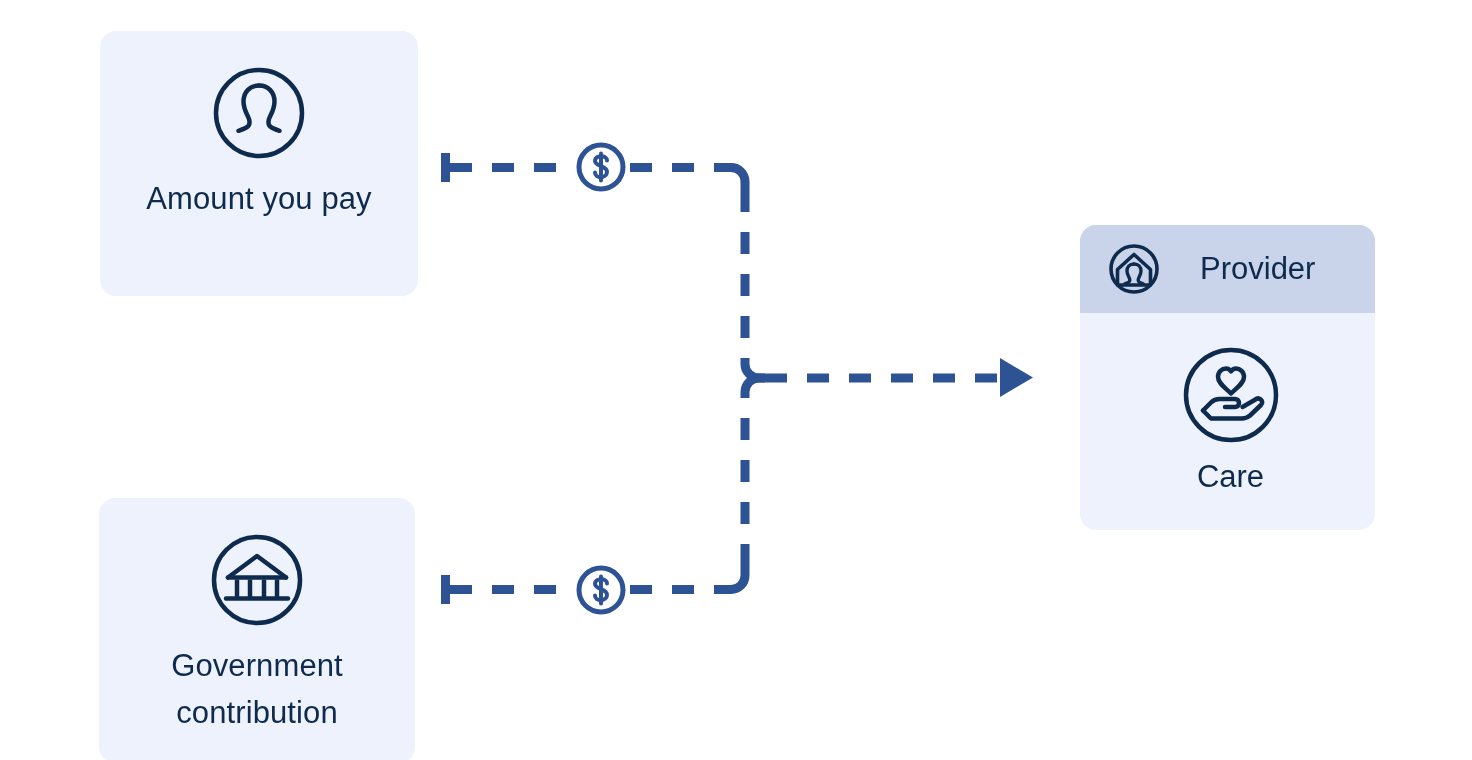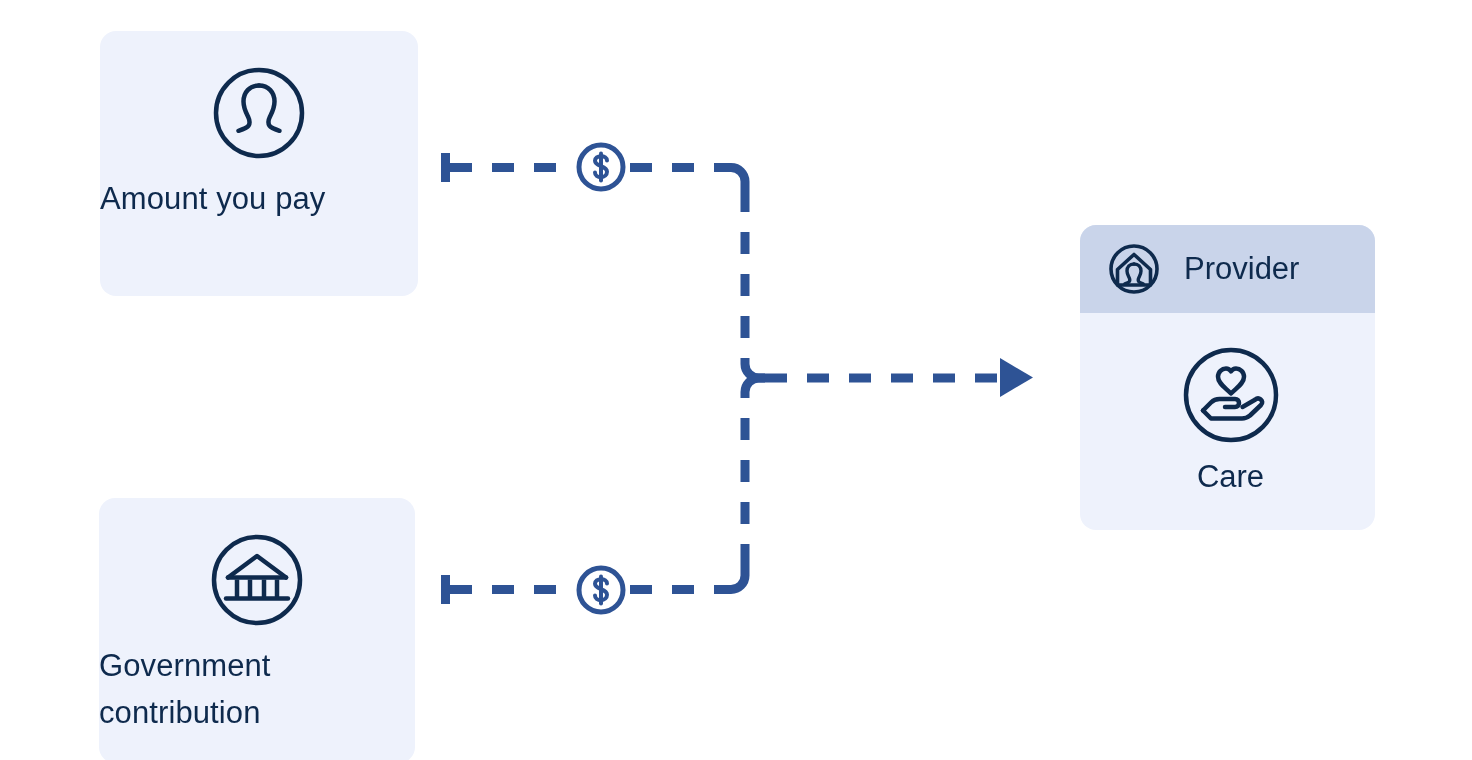--- a/index.html
+++ b/index.html
@@ -47,21 +47,21 @@
     margin-top: 40px;
   }
   .source-card .icon-wrap {
     width: 96px;
     height: 96px;
     display: block;
   }
   .source-card .card-label {
     margin-top: 14px;
     width: 100%;
-    text-align: left;
+    text-align: center;
     color: #0e2a4d;
     font-size: 31px;
     line-height: 47px;
     font-weight: 400;
     letter-spacing: 0.1px;
   }
 
   
   #card-provider {
     position: absolute;
@@ -81,21 +81,21 @@
     padding-left: 28px;
     box-sizing: border-box;
   }
   #provider-header .icon-wrap {
     width: 52px;
     height: 52px;
     flex: 0 0 auto;
     display: block;
   }
   #provider-header .provider-label {
-    margin-left: 24px;
+    margin-left: 40px;
     color: #0e2a4d;
     font-size: 31px;
     line-height: 36px;
     font-weight: 400;
   }
   #provider-body {
     display: flex;
     flex-direction: column;
     align-items: center;
     padding-top: 32px;

